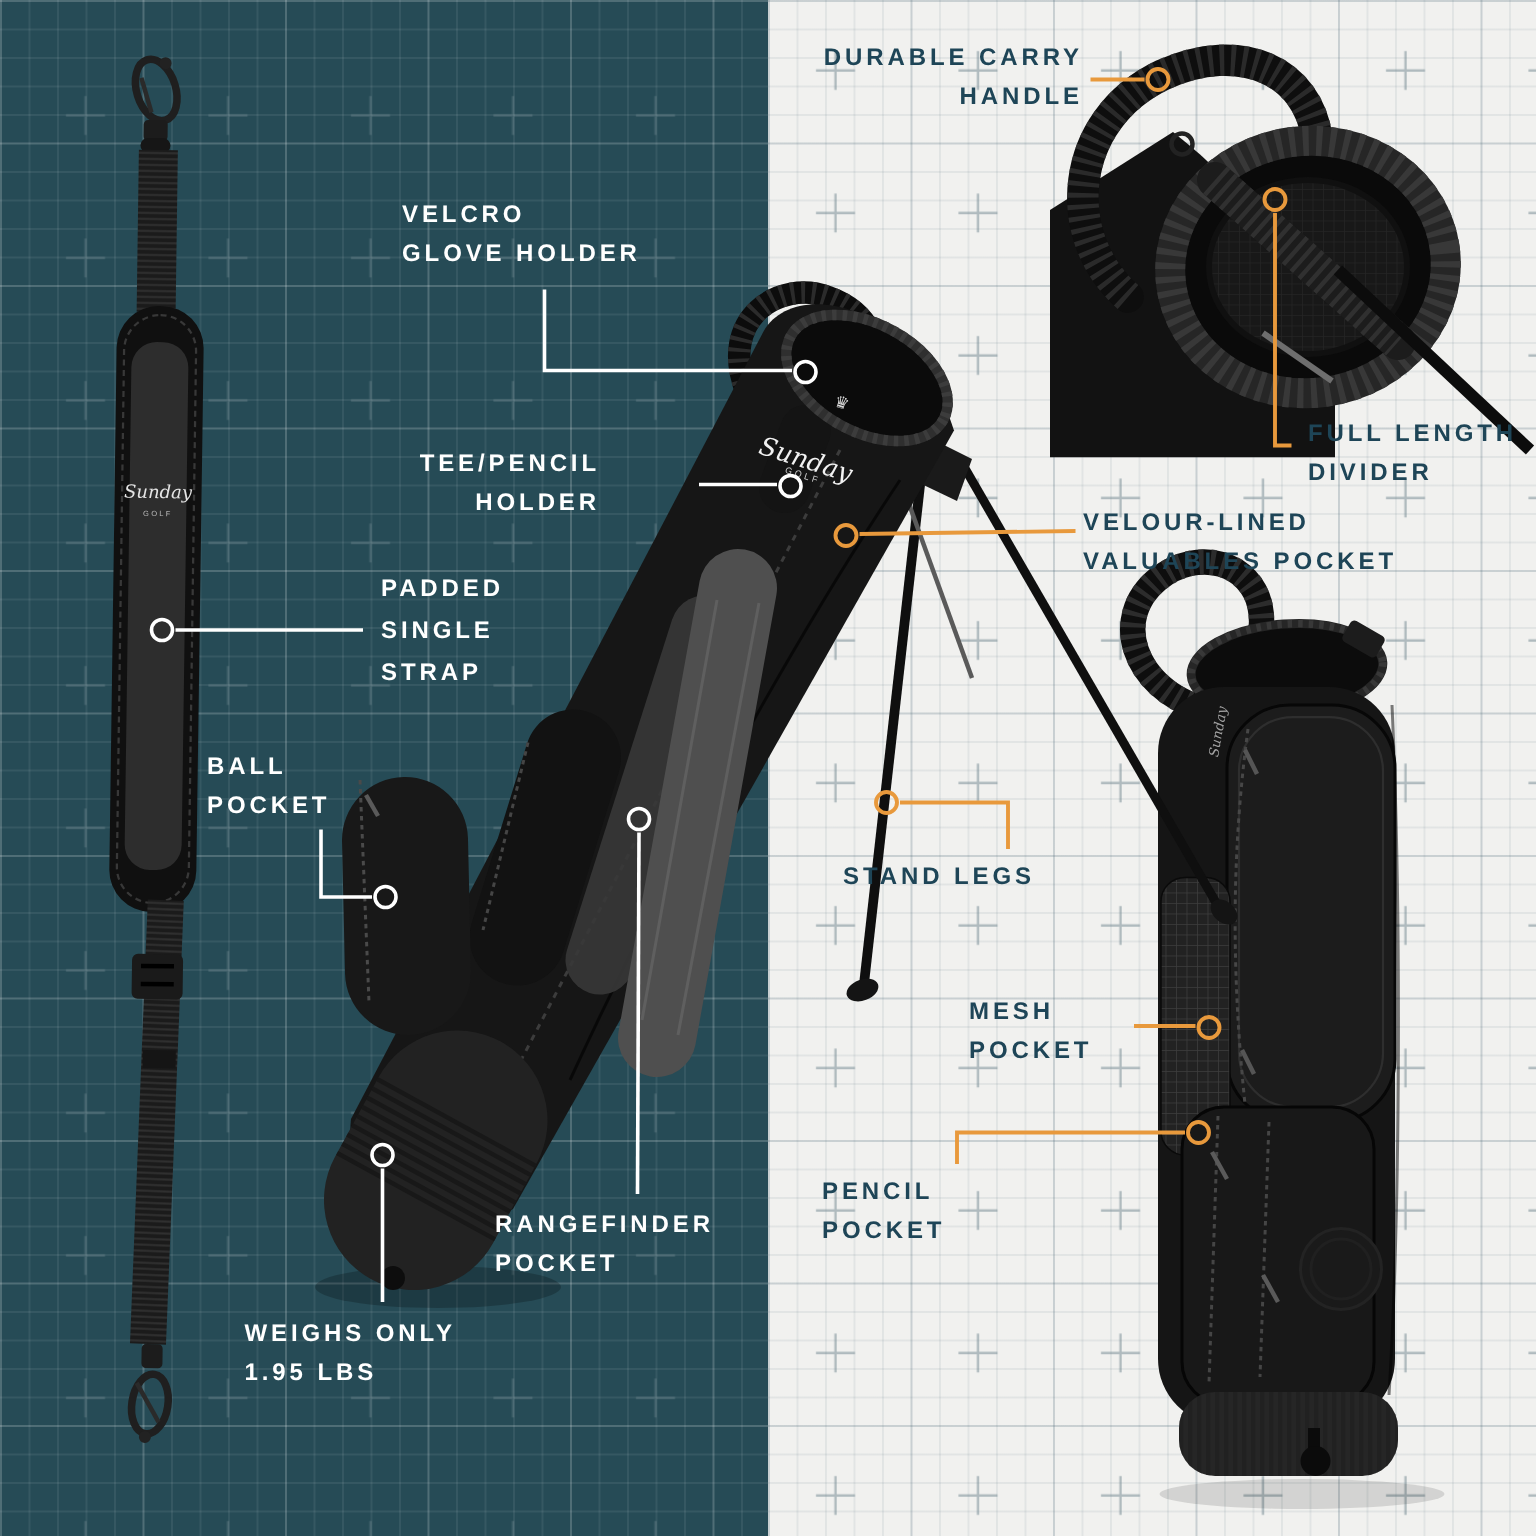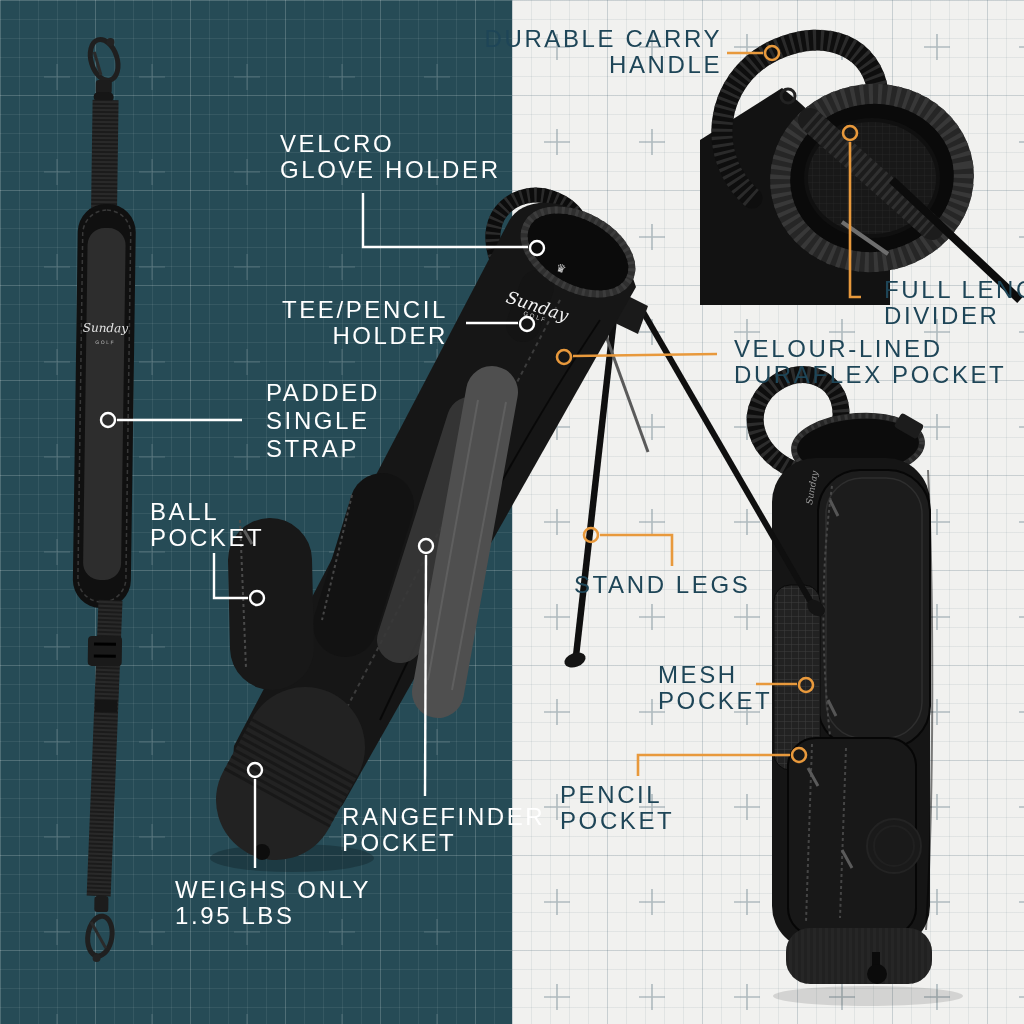--- a/index.html
+++ b/index.html
@@ -16,22 +16,22 @@
     background-size:95px 95px,95px 95px,19px 19px,19px 19px;}
   #half-light{left:512px;width:512px;background-color:var(--panel-light,#F1F1EF);
     background-image:
       linear-gradient(to right, rgba(70,100,115,0.16) 1px, transparent 1px),
       linear-gradient(to bottom, rgba(70,100,115,0.16) 1px, transparent 1px),
       linear-gradient(to right, rgba(70,100,115,0.09) 1px, transparent 1px),
       linear-gradient(to bottom, rgba(70,100,115,0.09) 1px, transparent 1px);
     background-size:95px 95px,95px 95px,19px 19px,19px 19px;}
   svg#art{position:absolute;left:0;top:0;}
   
-  .co{position:absolute;font-weight:normal;font-size:24px;line-height:26px;
-      letter-spacing:2.6px;white-space:nowrap;margin-left:12px;}
+  .co{position:absolute;font-weight:bold;font-size:16px;line-height:26px;
+      letter-spacing:2.6px;white-space:nowrap;}
   .co div{white-space:nowrap;}
   .co.light{color:var(--label-light,#FFFFFF);}
   .co.dark{color:var(--label-dark,#1E4557);}
   .al-r{text-align:right;} .al-c{text-align:left;} .al-l{text-align:left;}
 </style>
 </head>
 <body>
 
 <div id="stage" style="--panel-dark: #264B56; --panel-light: #F1F1EF; --accent: #E8993C; --label-dark: #1E4557; --label-light: #FFFFFF;">
 
@@ -197,21 +197,21 @@
   <div class="co dark al-r" style="right:302px;top:26px">
     <div>DURABLE CARRY</div>
     <div>HANDLE</div>
   </div>
 
   <div class="co light al-c" style="left:268px;width:190px;top:131px">
     <div>VELCRO</div>
     <div>GLOVE HOLDER</div>
   </div>
 
-  <div class="co light al-r" style="right:576px;top:297px">
+  <div class="co light al-r" style="right:624px;top:297px">
     <div>TEE/PENCIL</div>
     <div>HOLDER</div>
   </div>
 
   <div class="co light al-l" style="left:254px;top:379px;line-height:28px">
     <div>PADDED</div>
     <div>SINGLE</div>
     <div>STRAP</div>
   </div>
 
@@ -220,21 +220,21 @@
     <div>POCKET</div>
   </div>
 
   <div class="co dark al-l" style="left:872px;top:277px">
     <div>FULL LENGTH</div>
     <div>DIVIDER</div>
   </div>
 
   <div class="co dark al-l" style="left:722px;top:336px">
     <div>VELOUR-LINED</div>
-    <div>DURAFLEX POCKET</div>
+    <div>VALUABLES POCKET</div>
   </div>
 
   <div class="co dark al-c" style="left:562px;width:220px;top:572px">
     <div>STAND LEGS</div>
   </div>
 
   <div class="co dark al-c" style="left:646px;width:120px;top:662px">
     <div>MESH</div>
     <div>POCKET</div>
   </div>

